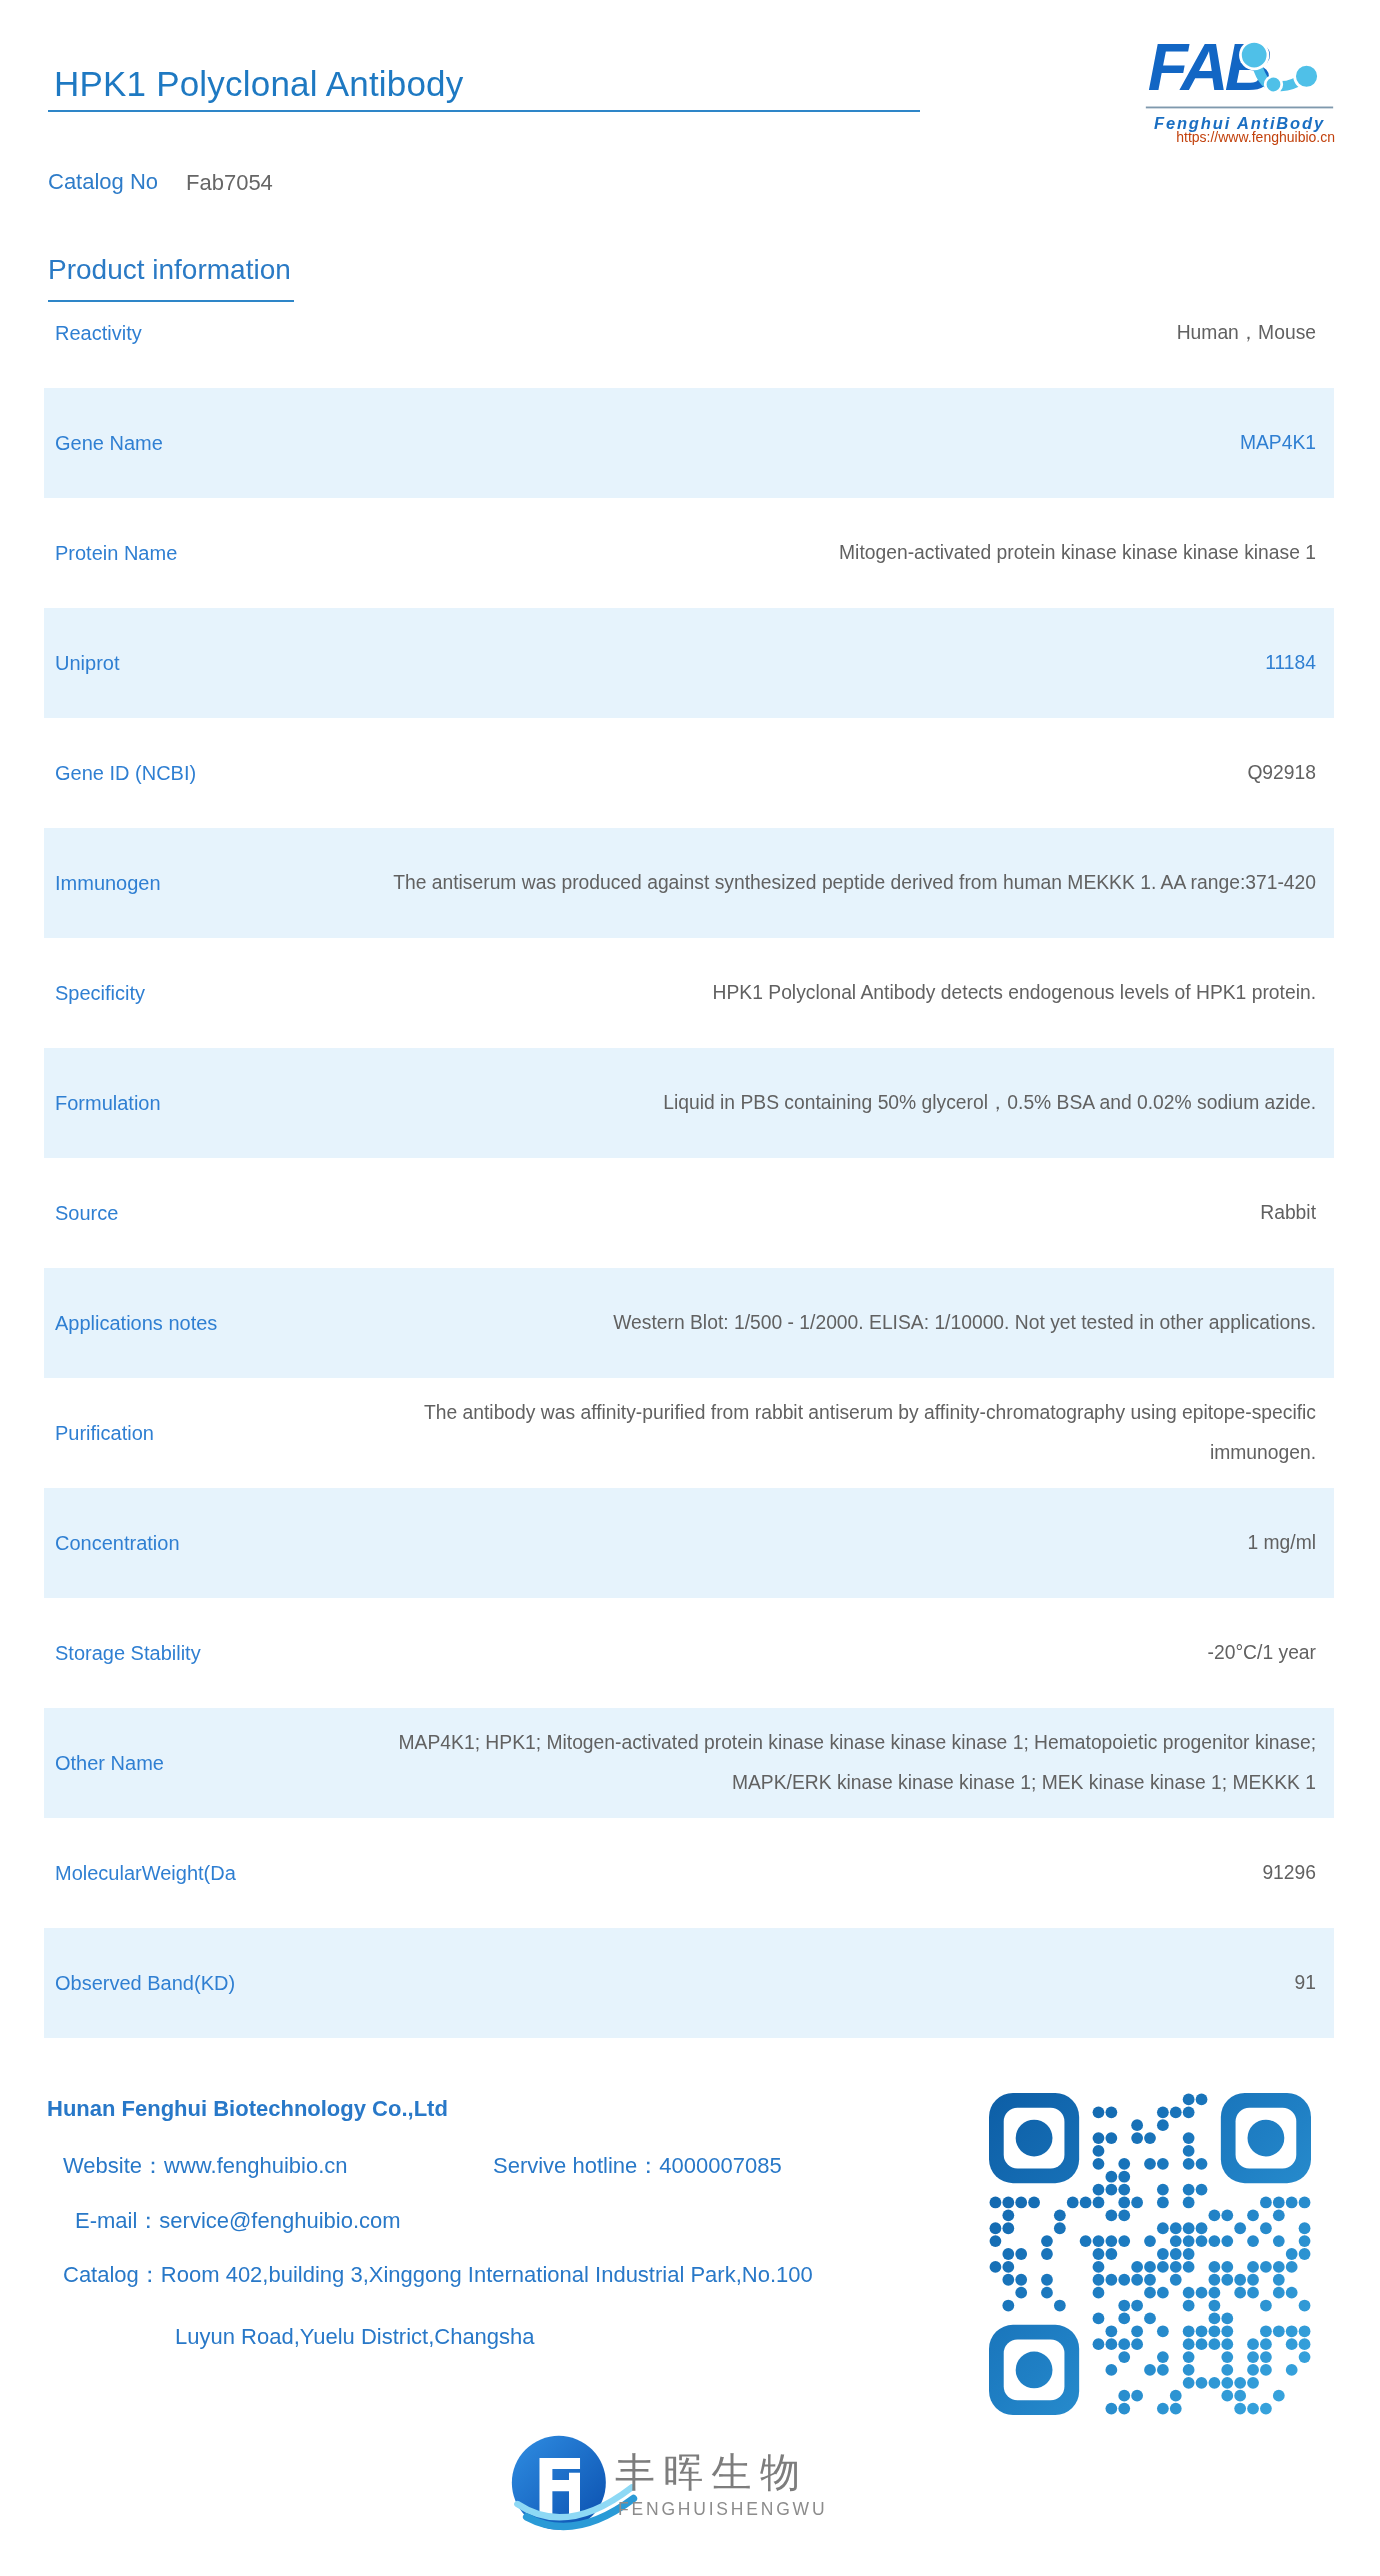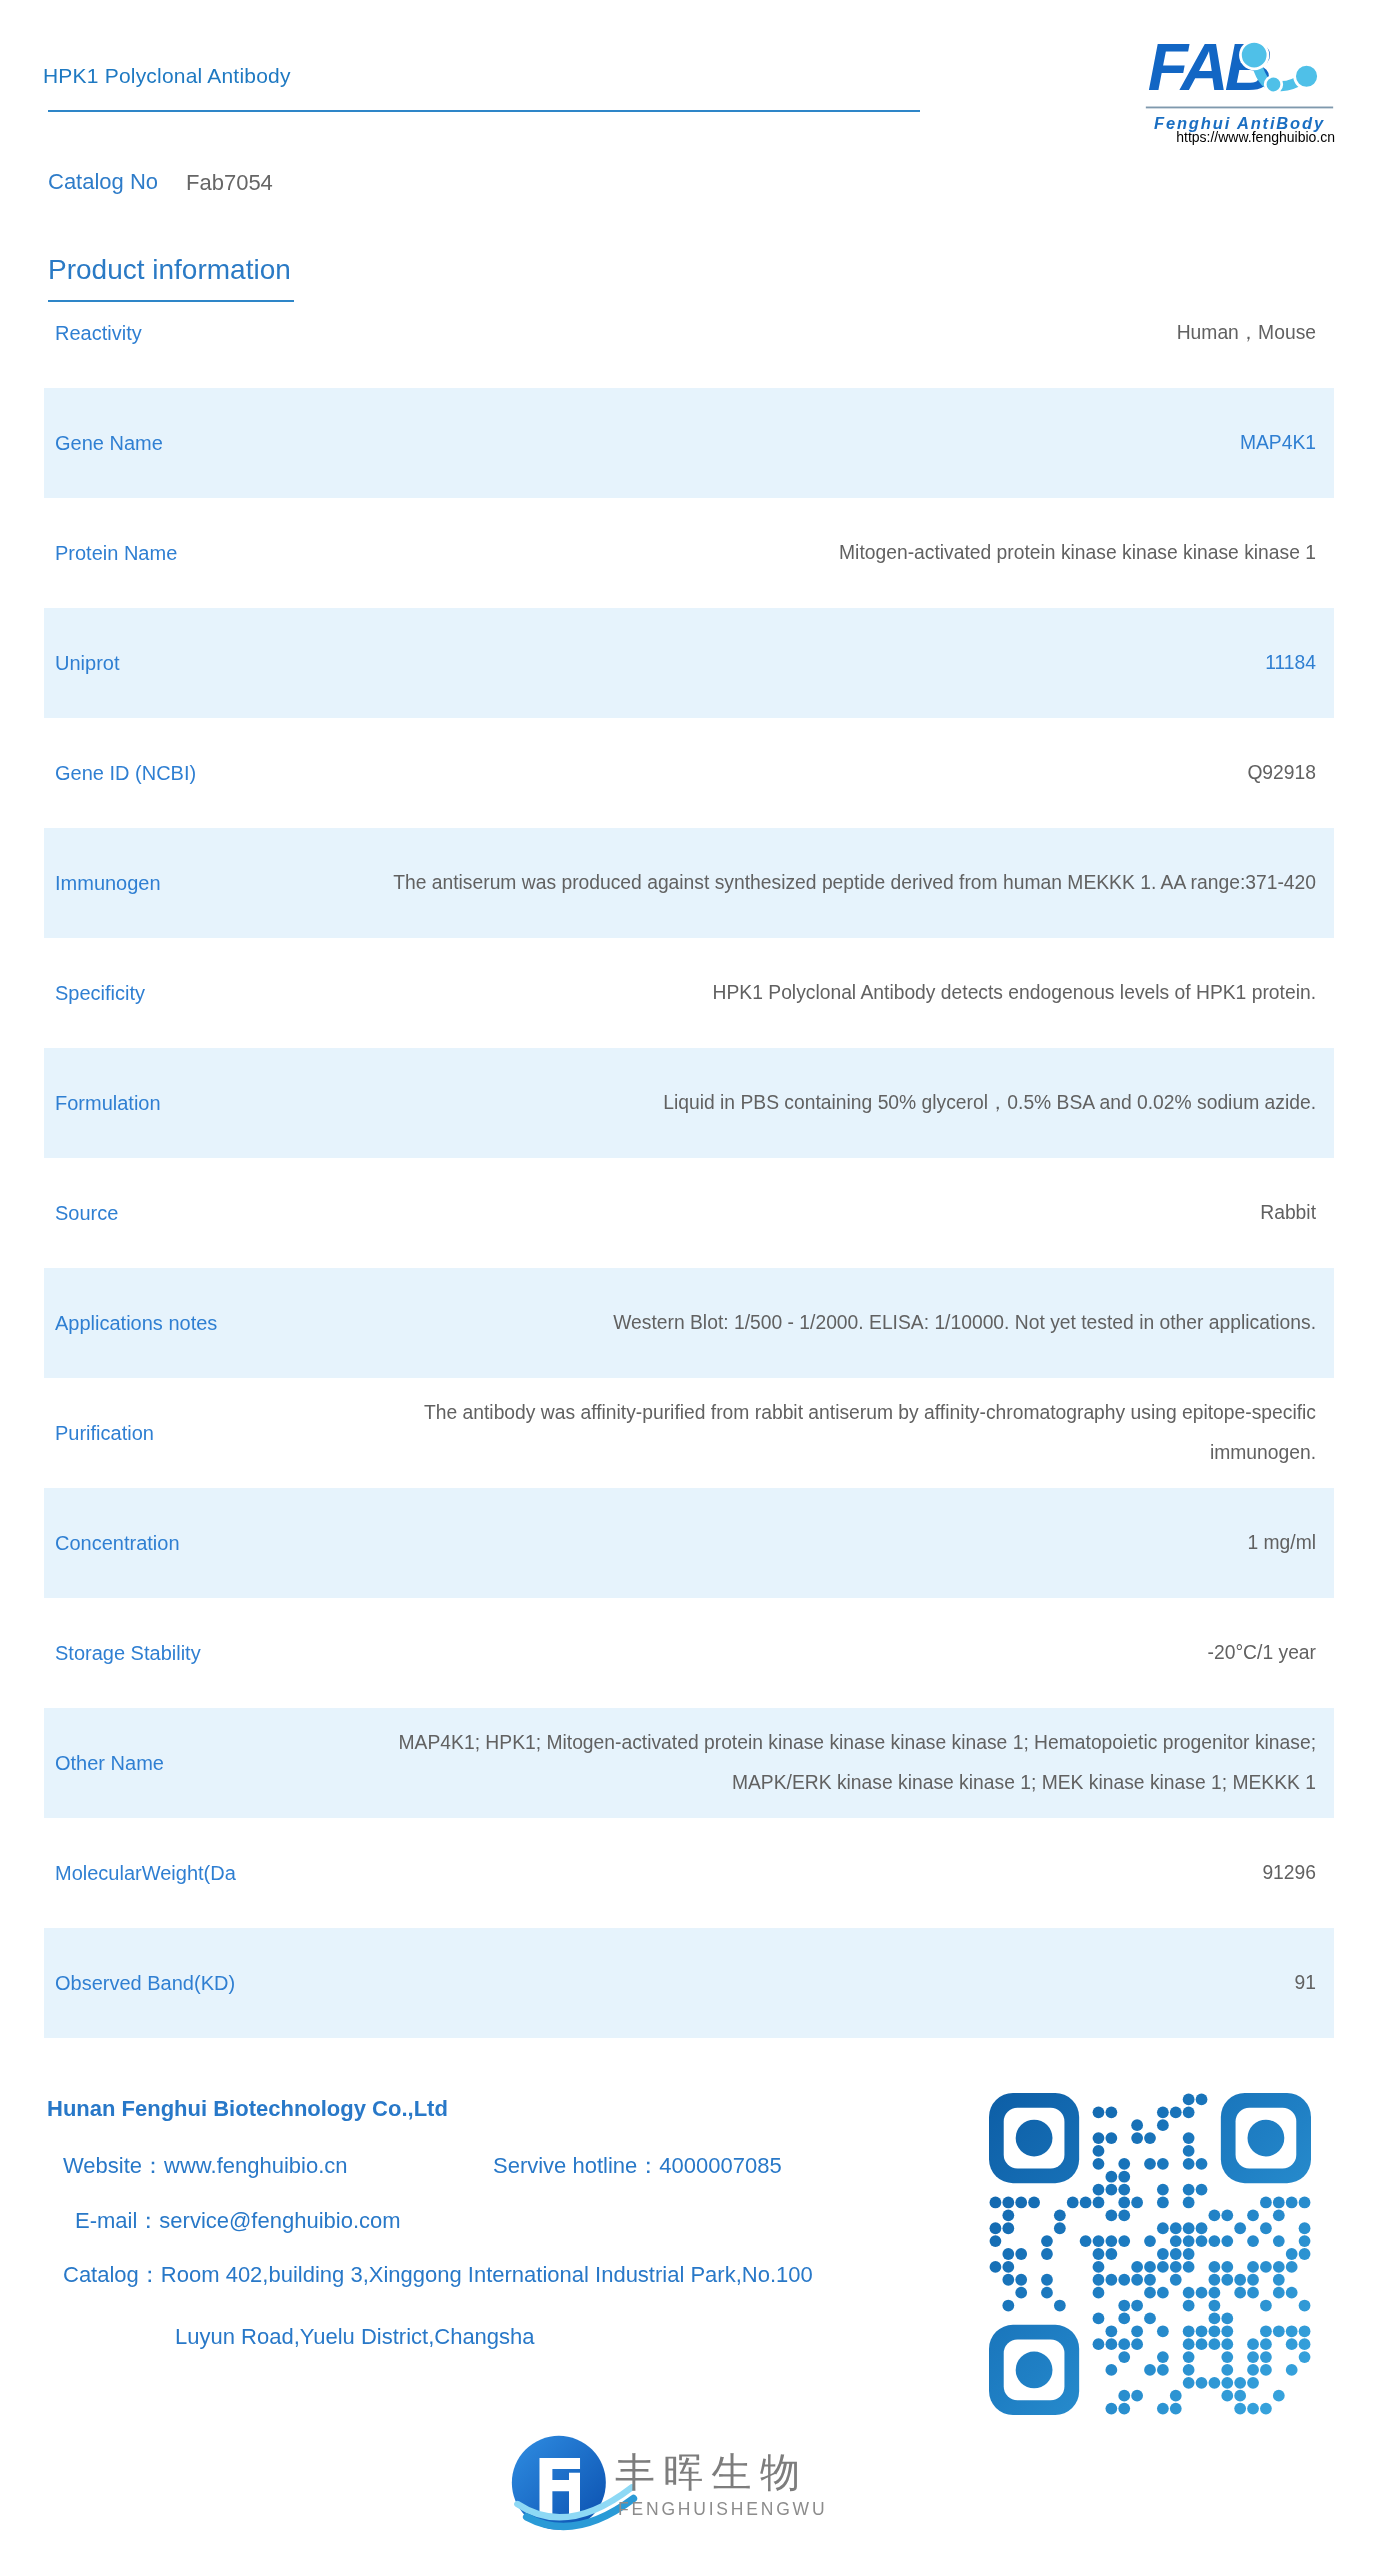--- a/index.html
+++ b/index.html
@@ -4,26 +4,26 @@
 <style>
   html,body{margin:0;padding:0;}
   body{
     width:1380px;height:2576px;position:relative;background:#ffffff;
     font-family:"Liberation Sans","DejaVu Sans",sans-serif;
     -webkit-font-smoothing:antialiased;overflow:hidden;
   }
   .abs{position:absolute;}
 
   
-  .page-title{left:43px;top:64px;font-size:21px;color:#1e79c2;letter-spacing:0.2px;}
+  .page-title{left:54px;top:64px;font-size:35px;color:#1e79c2;letter-spacing:0.2px;}
   .title-rule{left:48px;top:110px;width:872px;height:1.8px;background:#2e86c8;}
 
   .logo-box{left:1144px;top:31px;width:191px;height:118px;}
   .logo-svg{display:block;}
-  .brand-url{left:1144px;top:129px;width:191px;text-align:right;font-size:14px;color:#000000;}
+  .brand-url{left:1144px;top:129px;width:191px;text-align:right;font-size:14px;color:#c2410c;}
 
   .catalog-label{left:48px;top:169px;font-size:22px;color:#2e7cc9;}
   .catalog-value{left:186px;top:170px;font-size:22px;color:#666666;}
 
   .section-title{left:48px;top:254px;font-size:28px;color:#2a7ac5;border-bottom:2.8px solid #2e86c8;padding-bottom:14px;padding-right:3.7px;}
 
   
   .info-table{left:44px;top:278px;width:1290px;}
   .row{position:relative;height:110px;}
   .row:nth-child(even){background:#e6f3fc;}

